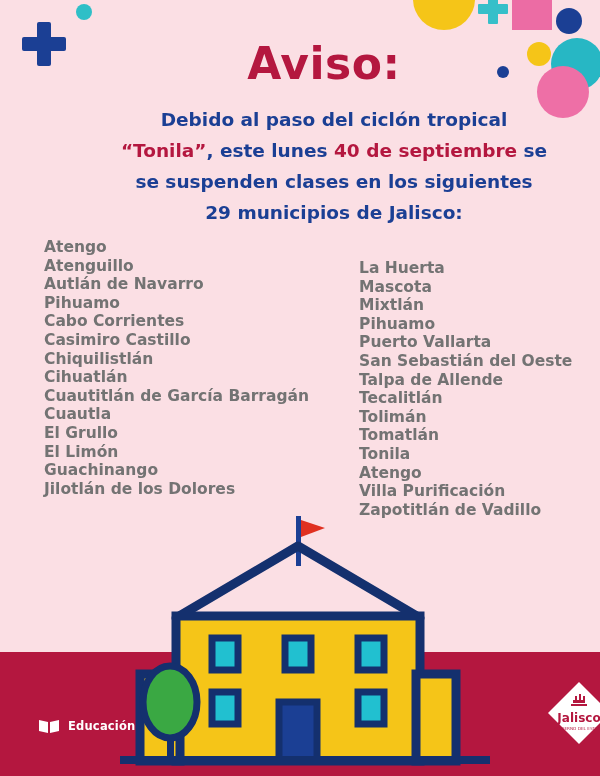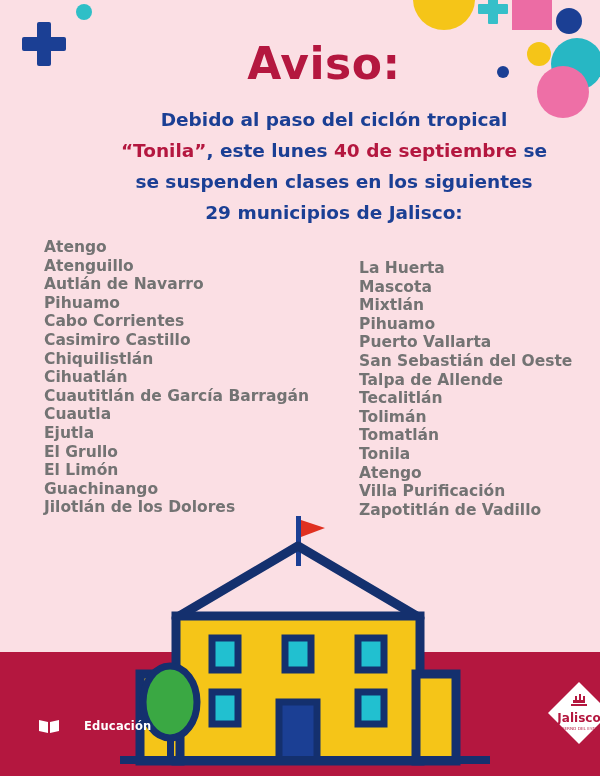--- a/index.html
+++ b/index.html
@@ -144,21 +144,21 @@
     left: 0; bottom: 0; width: 600px; height: 270px;
   }
 
   
   .edu-logo {
     position: absolute;
     left: 38px;
     bottom: 42px;
     display: flex;
     align-items: center;
-    gap: 24px;
+    gap: 8px;
   }
   .edu-book { width: 22px; height: 16px; position: relative; }
   .edu-text {
     color: #ffffff;
     font-size: 11.5px;
     font-weight: bold;
     letter-spacing: 0.2px;
   }
   .jalisco-badge {
     position: absolute;
@@ -198,21 +198,20 @@
       <div class="muni">Atengo</div>
       <div class="muni">Atenguillo</div>
       <div class="muni">Autlán de Navarro</div>
       <div class="muni">Pihuamo</div>
       <div class="muni">Cabo Corrientes</div>
       <div class="muni">Casimiro Castillo</div>
       <div class="muni">Chiquilistlán</div>
       <div class="muni">Cihuatlán</div>
       <div class="muni">Cuautitlán de García Barragán</div>
       <div class="muni">Cuautla</div>
-      <div class="muni">Ejutla</div>
       <div class="muni">El Grullo</div>
       <div class="muni">El Limón</div>
       <div class="muni">Guachinango</div>
       <div class="muni">Jilotlán de los Dolores</div>
     </div>
     <div class="col second">
       <div class="muni">La Huerta</div>
       <div class="muni">Mascota</div>
       <div class="muni">Mixtlán</div>
       <div class="muni">Pihuamo</div>

